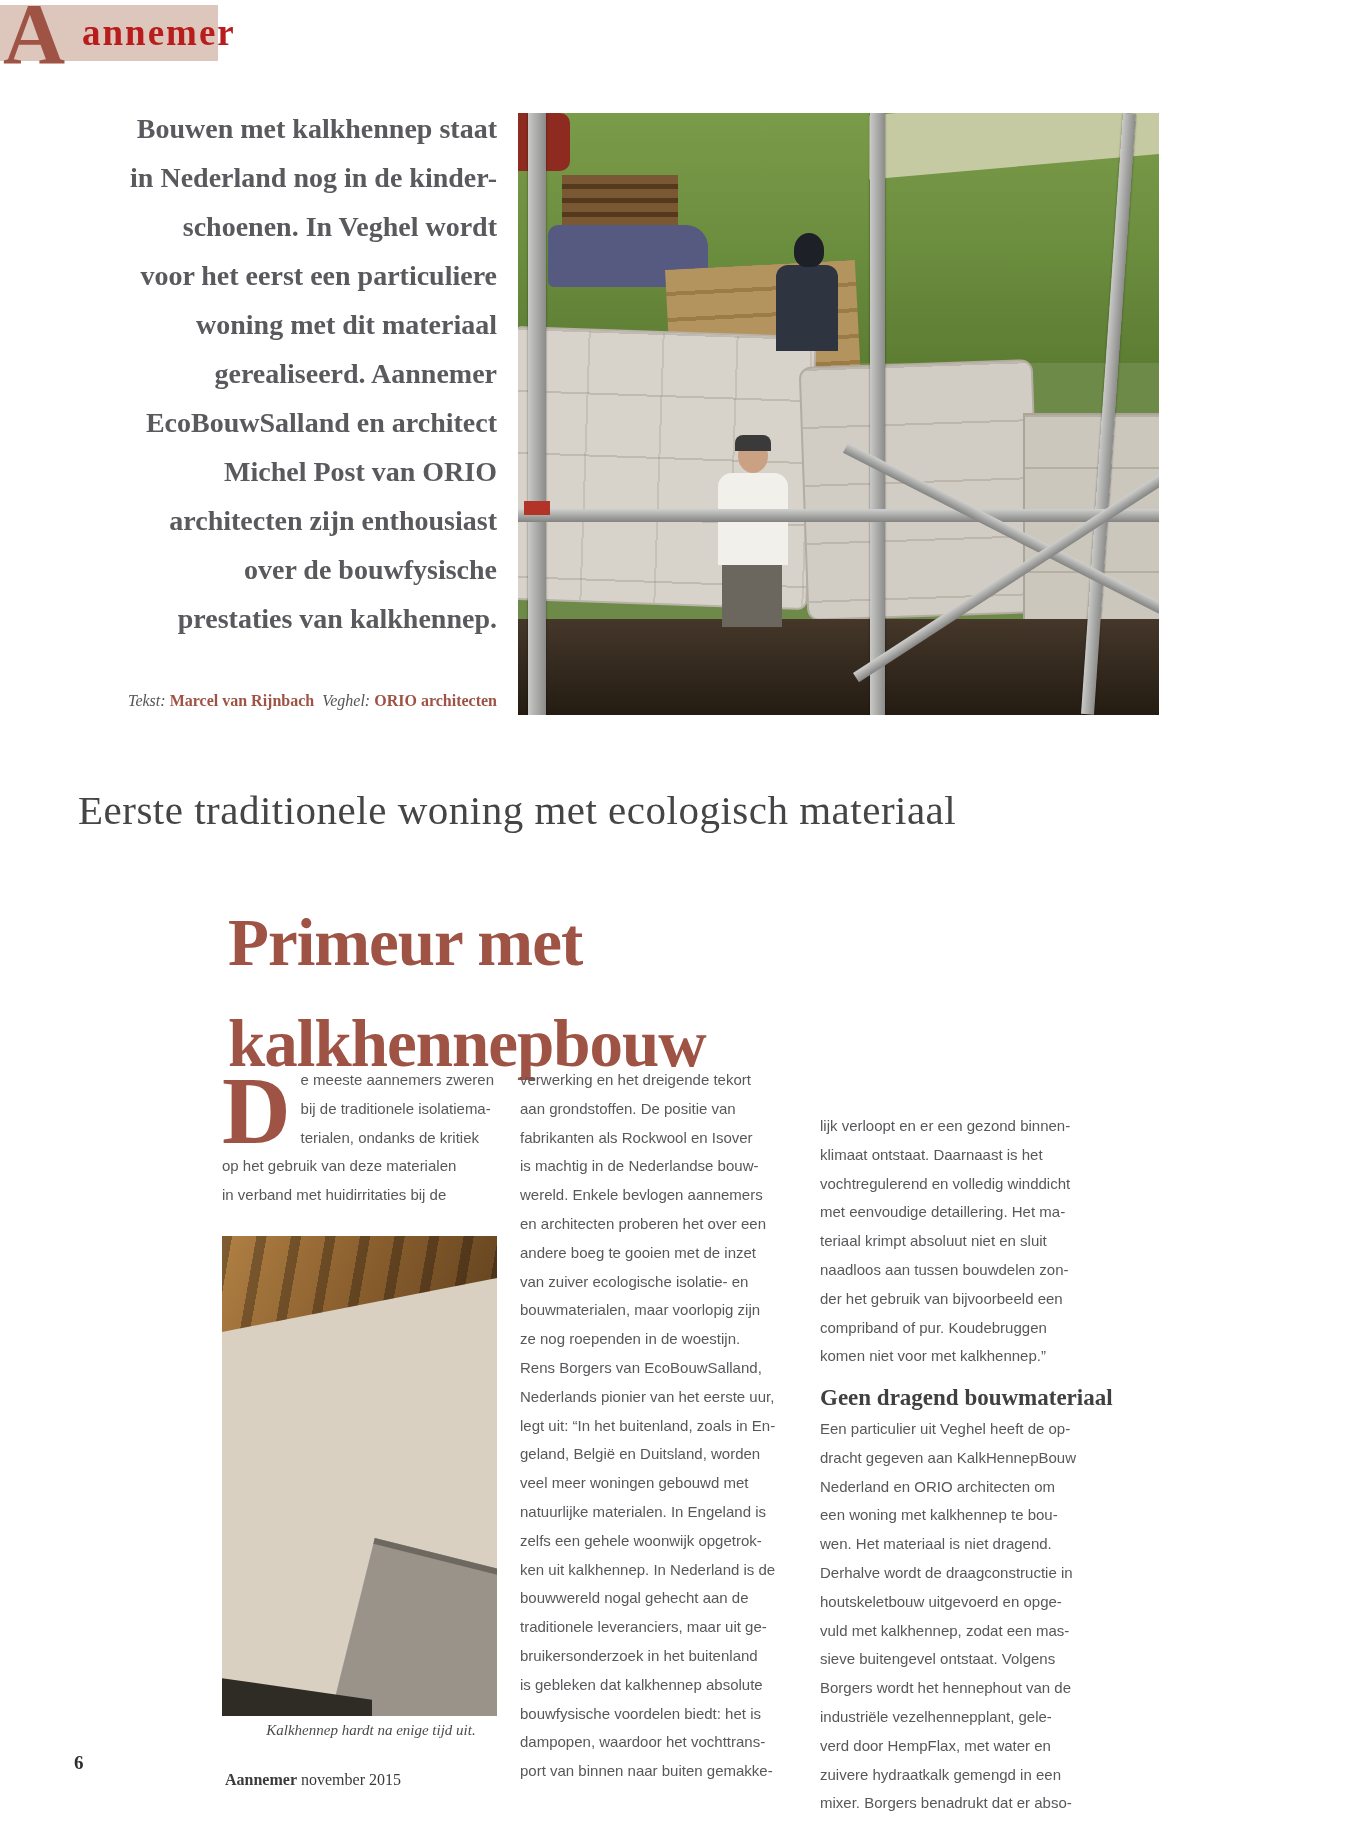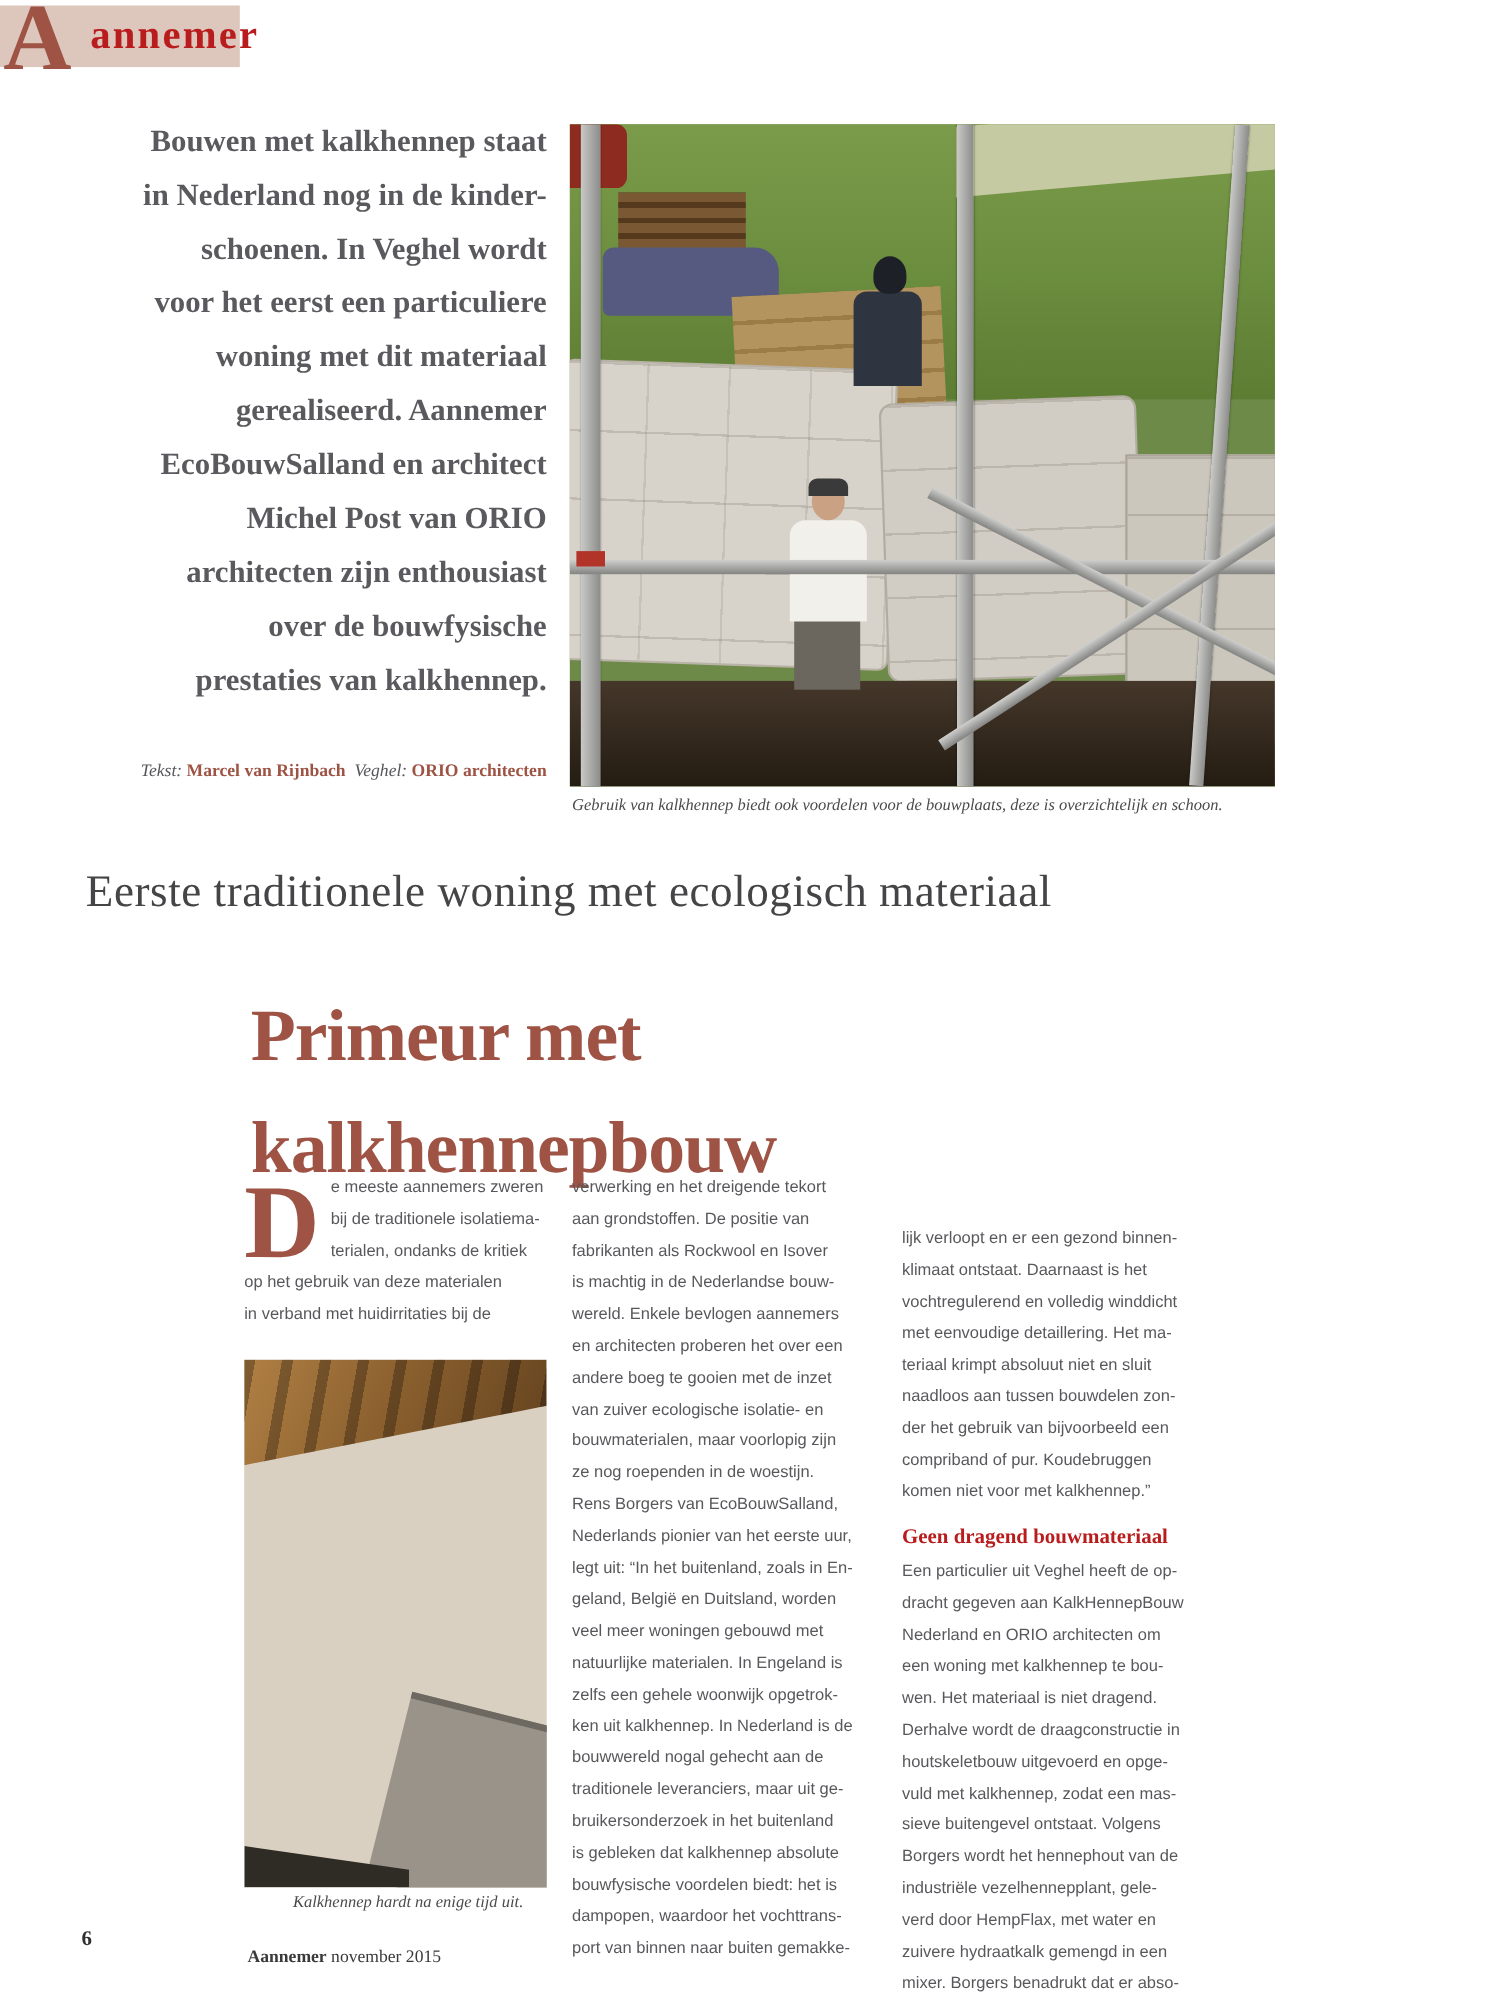--- a/index.html
+++ b/index.html
@@ -71,21 +71,21 @@
 
   
   .col{position:absolute;top:1066px;font-size:15px;line-height:28.8px;color:#58585c;}
   .col p{margin:0;white-space:pre-line;}
   .col1{left:222px;width:298px;}
   .col2{left:520px;width:292px;}
   .col3{left:820px;width:298px;margin-top:46px;}
   .dropcap{float:left;font-family:"Liberation Serif",serif;font-weight:600;font-size:95px;
         line-height:82px;color:#9e5344;margin:4px 10px 0 0;}
   .subhead{margin:13px 0 2px 0;font-family:"Liberation Serif",serif;font-weight:700;
-        font-size:19px;line-height:28.8px;color:#b91c1c;}
+        font-size:23px;line-height:28.8px;color:#404040;}
 
   
   .photo-wall{position:relative;margin-top:26px;width:275px;height:480px;overflow:hidden;background:#d9d0c1;}
   .pw-wood{position:absolute;left:0;top:0;width:275px;height:150px;
         background:linear-gradient(115deg,#b08044 0%,#8a5f2e 45%,#5c3d1c 100%);
         clip-path:polygon(0 0,100% 0,100% 28%,0 64%);}
   .pw-wood::after{content:"";position:absolute;inset:0;
         background:repeating-linear-gradient(100deg,rgba(0,0,0,.28) 0 10px,transparent 10px 34px);}
   .pw-wall{position:absolute;left:0;top:0;width:275px;height:480px;z-index:-1;
         background:
@@ -152,21 +152,20 @@
     <div class="ph ph-person2-head"></div>
     <div class="ph ph-person2-cap"></div>
     <div class="ph pole ph-pole-left"></div>
     <div class="ph pole ph-pole-mid"></div>
     <div class="ph pole ph-pole-right"></div>
     <div class="ph pole-h ph-bar-top"></div>
     <div class="ph pole-h ph-diag1"></div>
     <div class="ph pole-h ph-diag2"></div>
     <div class="ph ph-clamp"></div>
   </div>
-  <p class="hero-caption">Gebruik van kalkhennep biedt ook voordelen voor de bouwplaats, deze is overzichtelijk en schoon.</p>
 
   <h2 class="kicker">Eerste traditionele woning met ecologisch materiaal</h2>
   <h1 class="title">Primeur met
 kalkhennepbouw</h1>
 
   <div class="col col1">
     <span class="dropcap">D</span>
     <p>e meeste aannemers zweren
 bij de traditionele isolatiema-
 terialen, ondanks de kritiek

